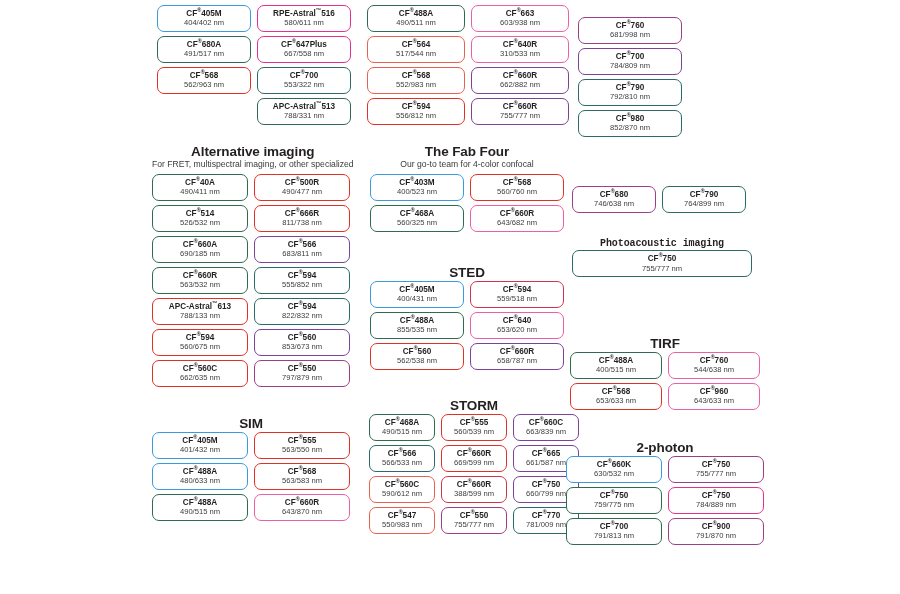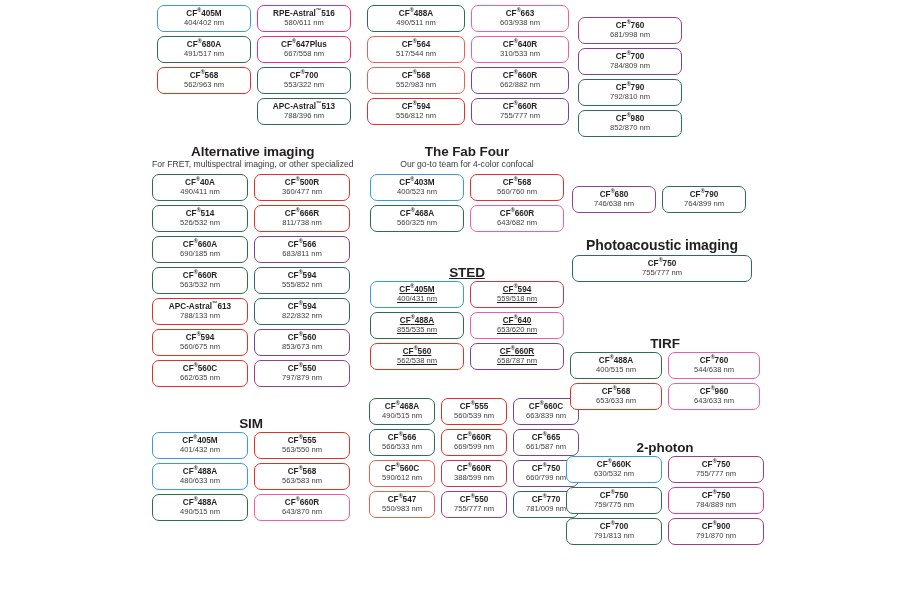--- a/index.html
+++ b/index.html
@@ -115,21 +115,21 @@
           <div class="chip" style="border-color: rgb(230, 48, 138); width: 94px;">
             <div class="nm-name">CF<sup>®</sup>647Plus</div>
             <div class="nm-spec">667/558 nm</div>
           </div>
           <div class="chip" style="border-color: rgb(43, 106, 102); width: 94px;">
             <div class="nm-name">CF<sup>®</sup>700</div>
             <div class="nm-spec">553/322 nm</div>
           </div>
           <div class="chip" style="border-color: rgb(47, 107, 79); width: 94px;">
             <div class="nm-name">APC-Astral<sup>™</sup>513</div>
-            <div class="nm-spec">788/396 nm</div>
+            <div class="nm-spec">788/331 nm</div>
           </div>
         </div>
       </div>
     </div>
     <div class="group" style="left: 367px; top: 5px;">
       <div class="cols" style="gap: 6px;">
         <div class="col">
           <div class="chip" style="border-color: rgb(47, 107, 79); width: 98px;">
             <div class="nm-name">CF<sup>®</sup>488A</div>
             <div class="nm-spec">490/511 nm</div>
@@ -219,21 +219,21 @@
             <div class="nm-spec">560/675 nm</div>
           </div>
           <div class="chip" style="border-color: rgb(224, 49, 39); width: 96px;">
             <div class="nm-name">CF<sup>®</sup>560C</div>
             <div class="nm-spec">662/635 nm</div>
           </div>
         </div>
         <div class="col">
           <div class="chip" style="border-color: rgb(224, 49, 39); width: 96px;">
             <div class="nm-name">CF<sup>®</sup>500R</div>
-            <div class="nm-spec">360/477 nm</div>
+            <div class="nm-spec">490/477 nm</div>
           </div>
           <div class="chip" style="border-color: rgb(224, 49, 39); width: 96px;">
             <div class="nm-name">CF<sup>®</sup>666R</div>
             <div class="nm-spec">811/738 nm</div>
           </div>
           <div class="chip" style="border-color: rgb(123, 67, 151); width: 96px;">
             <div class="nm-name">CF<sup>®</sup>566</div>
             <div class="nm-spec">683/811 nm</div>
           </div>
           <div class="chip" style="border-color: rgb(43, 106, 102); width: 96px;">
@@ -274,21 +274,21 @@
             <div class="nm-name">CF<sup>®</sup>568</div>
             <div class="nm-spec">560/760 nm</div>
           </div>
           <div class="chip" style="border-color: rgb(236, 95, 164); width: 94px;">
             <div class="nm-name">CF<sup>®</sup>660R</div>
             <div class="nm-spec">643/682 nm</div>
           </div>
         </div>
       </div>
     </div>
-    <div class="group" style="left: 370px; top: 265px; text-decoration: underline;">
+    <div class="group" style="left: 370px; top: 265px;">
       <div class="group-title">STED</div>
       <div class="cols" style="gap: 6px;">
         <div class="col">
           <div class="chip" style="border-color: rgb(58, 155, 220); width: 94px;">
             <div class="nm-name">CF<sup>®</sup>405M</div>
             <div class="nm-spec">400/431 nm</div>
           </div>
           <div class="chip" style="border-color: rgb(47, 107, 79); width: 94px;">
             <div class="nm-name">CF<sup>®</sup>488A</div>
             <div class="nm-spec">855/535 nm</div>
@@ -341,20 +341,21 @@
             <div class="nm-spec">563/583 nm</div>
           </div>
           <div class="chip" style="border-color: rgb(236, 95, 164); width: 96px;">
             <div class="nm-name">CF<sup>®</sup>660R</div>
             <div class="nm-spec">643/870 nm</div>
           </div>
         </div>
       </div>
     </div>
     <div class="group" style="left: 369px; top: 398px;">
+      <div class="group-title">STORM</div>
       <div class="cols" style="gap: 6px;">
         <div class="col">
           <div class="chip" style="border-color: rgb(47, 107, 79); width: 66px;">
             <div class="nm-name">CF<sup>®</sup>468A</div>
             <div class="nm-spec">490/515 nm</div>
           </div>
           <div class="chip" style="border-color: rgb(43, 106, 102); width: 66px;">
             <div class="nm-name">CF<sup>®</sup>566</div>
             <div class="nm-spec">566/533 nm</div>
           </div>
@@ -415,21 +416,21 @@
         </div>
         <div class="col">
           <div class="chip" style="border-color: rgb(43, 106, 102); width: 84px;">
             <div class="nm-name">CF<sup>®</sup>790</div>
             <div class="nm-spec">764/899 nm</div>
           </div>
         </div>
       </div>
     </div>
     <div class="group" style="left: 572px; top: 238px;">
-      <div class="group-title" style="width: 180px; font-size: 14px;">Photoacoustic imaging</div>
+      <div class="group-title" style="width: 180px; font-size: 10px; font-family: Liberation Mono, monospace;">Photoacoustic imaging</div>
       <div class="cols" style="gap: 0px;">
         <div class="col">
           <div class="chip" style="border-color: rgb(43, 106, 102); width: 180px;">
             <div class="nm-name">CF<sup>®</sup>750</div>
             <div class="nm-spec">755/777 nm</div>
           </div>
         </div>
       </div>
     </div>
     <div class="group" style="left: 570px; top: 336px;">

